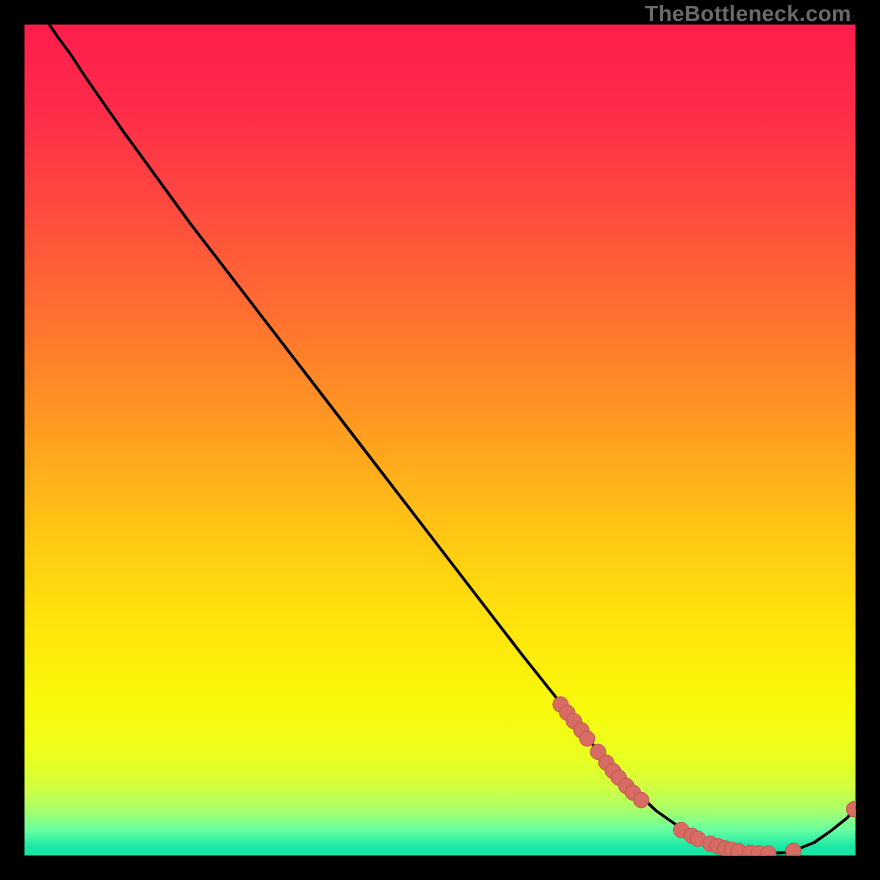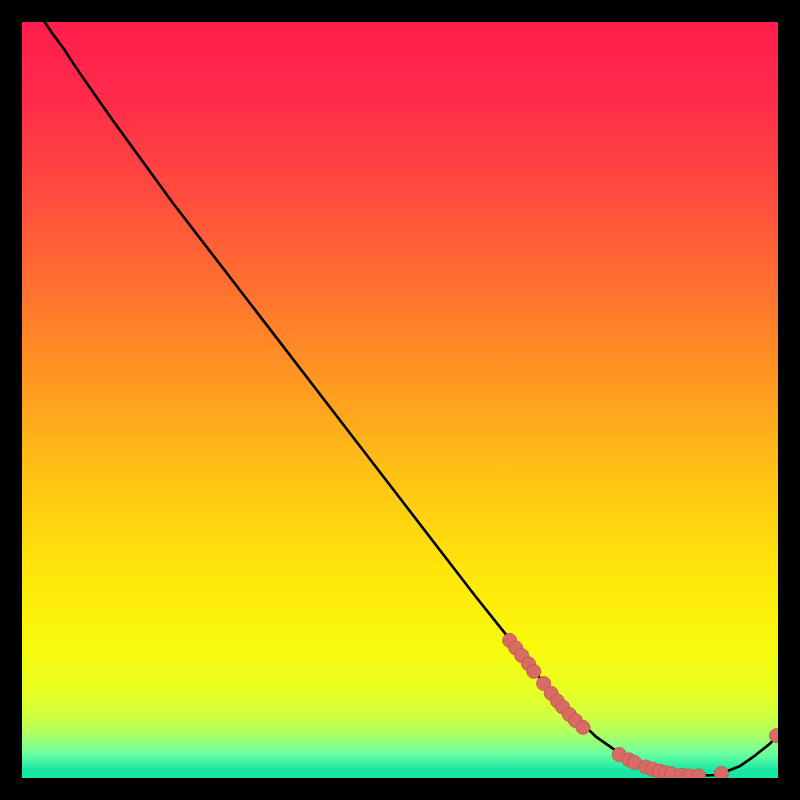--- a/index.html
+++ b/index.html
@@ -41,20 +41,21 @@
     font-weight: 600;
     color: #6b6b6b;
     letter-spacing: 0.2px;
     user-select: none;
   }
 </style>
 </head>
 <body>
 
 <div class="stage">
+  <div class="watermark">TheBottleneck.com</div>
   <div class="plot">
     <svg class="gradient" viewBox="0 0 100 100" preserveAspectRatio="none">
       <defs>
         <linearGradient id="bg-grad" x1="0" y1="0" x2="0" y2="1">
             <stop offset="0%" stop-color="#ff1e4c"></stop>
             <stop offset="10%" stop-color="#ff2b4a"></stop>
             <stop offset="22%" stop-color="#ff4a3f"></stop>
             <stop offset="35%" stop-color="#ff7030"></stop>
             <stop offset="48%" stop-color="#ff9a21"></stop>
             <stop offset="60%" stop-color="#ffc315"></stop>

